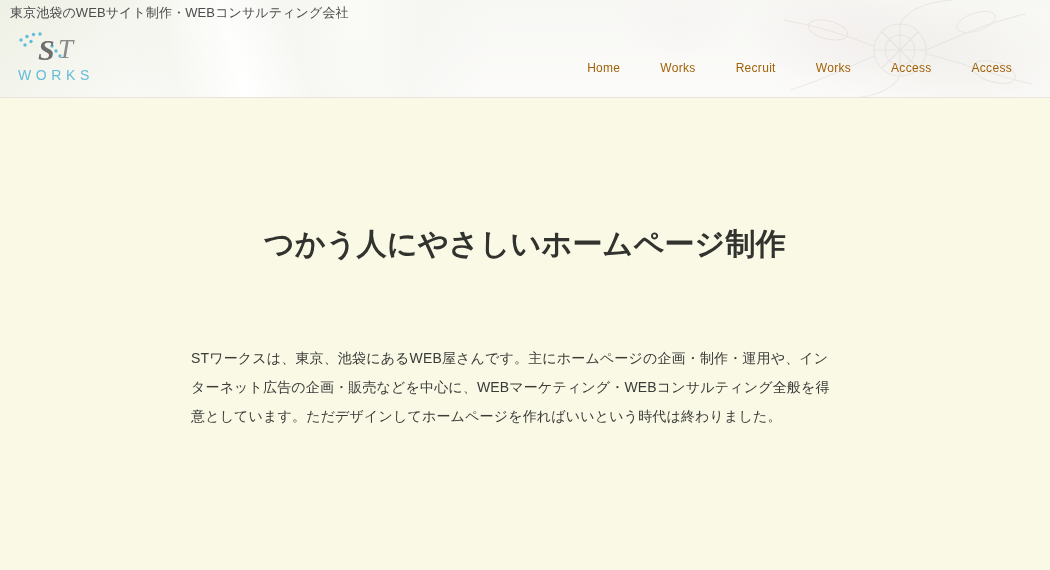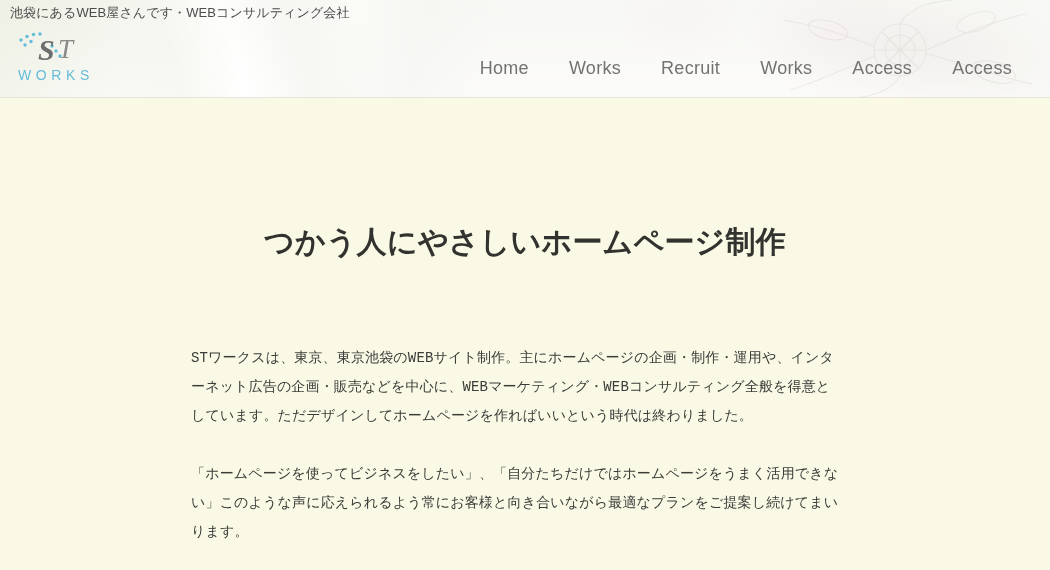--- a/index.html
+++ b/index.html
@@ -84,36 +84,35 @@
     position: absolute;
     right: 18px;
     top: 58px;
     display: flex;
     align-items: center;
     gap: 0;
   }
   .nav-link {
     display: inline-block;
     padding: 0 20px;
-    font-size: 18px;
+    font-size: 12px;
     line-height: 20px;
-    color: #737373;
+    color: #a16207;
     text-decoration: none;
     letter-spacing: 0.3px;
     white-space: nowrap;
   }
 
   
   .main-area {
     position: relative;
     width: 1050px;
     height: 472px;
     background: #f9f9e6;
     box-sizing: border-box;
-    font-family: Liberation Mono, monospace;
   }
 
   .hero-heading {
     position: absolute;
     left: 0;
     top: 124px;
     width: 1050px;
     margin: 0;
     text-align: center;
     font-size: 30px;
@@ -159,21 +158,21 @@
       <path d="M94 46 C62 34 38 26 4 20"></path>
       <path d="M94 56 C66 68 42 80 10 90"></path>
       <path d="M120 24 C128 8 150 2 172 0"></path>
       <path d="M120 76 C112 90 96 96 74 98"></path>
       <ellipse cx="196" cy="22" rx="20" ry="9" transform="rotate(-18 196 22)"></ellipse>
       <ellipse cx="214" cy="72" rx="22" ry="10" transform="rotate(16 214 72)"></ellipse>
       <ellipse cx="48" cy="30" rx="20" ry="9" transform="rotate(14 48 30)"></ellipse>
     </g>
   </svg>
 
-  <div class="tagline">池袋にあるWEB屋さんです・WEBコンサルティング会社</div>
+  <div class="tagline">東京池袋のWEBサイト制作・WEBコンサルティング会社</div>
 
   <a class="logo" href="#" aria-label="ST WORKS">
     <svg class="logo-mark" viewBox="0 0 120 62" width="120" height="62" xmlns="http://www.w3.org/2000/svg" aria-hidden="true">
       <g fill="#63bcd8">
         <circle cx="13" cy="16" r="1.7"></circle>
         <circle cx="19" cy="12.5" r="1.7"></circle>
         <circle cx="25.5" cy="10.5" r="1.7"></circle>
         <circle cx="32" cy="10" r="1.7"></circle>
         <circle cx="17" cy="21" r="1.7"></circle>
         <circle cx="23" cy="17.5" r="1.7"></circle>
@@ -199,17 +198,16 @@
   <div class="header-bottom-rule"></div>
 </header>
 
 <main class="main-area">
 
   <h1 class="hero-heading">
     <span class="line">つかう人にやさしいホームページ制作</span>
   </h1>
 
   <section class="intro-block">
-    <p class="intro-paragraph">STワークスは、東京、東京池袋のWEBサイト制作。主にホームページの企画・制作・運用や、インターネット広告の企画・販売などを中心に、WEBマーケティング・WEBコンサルティング全般を得意としています。ただデザインしてホームページを作ればいいという時代は終わりました。</p>
-    <p class="intro-paragraph">「ホームページを使ってビジネスをしたい」、「自分たちだけではホームページをうまく活用できない」このような声に応えられるよう常にお客様と向き合いながら最適なプランをご提案し続けてまいります。</p>
+    <p class="intro-paragraph">STワークスは、東京、池袋にあるWEB屋さんです。主にホームページの企画・制作・運用や、インターネット広告の企画・販売などを中心に、WEBマーケティング・WEBコンサルティング全般を得意としています。ただデザインしてホームページを作ればいいという時代は終わりました。</p>
   </section>
 
 </main>
 
 </body></html>

